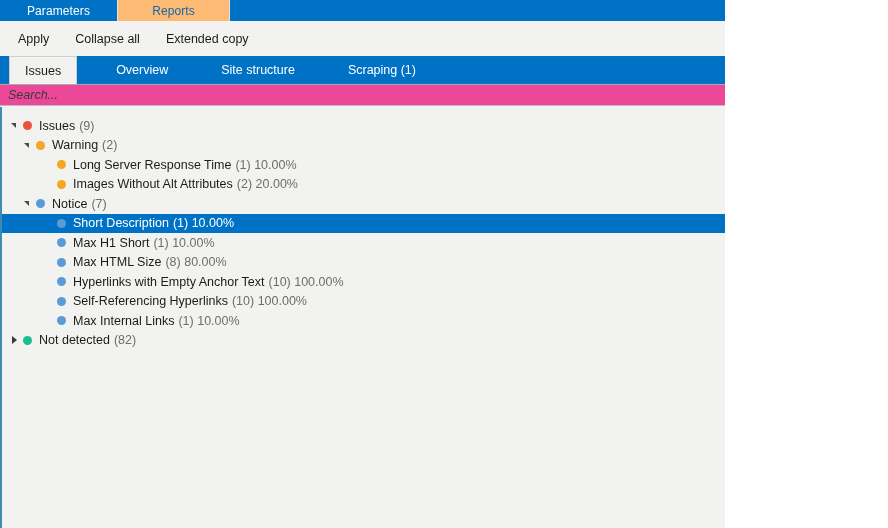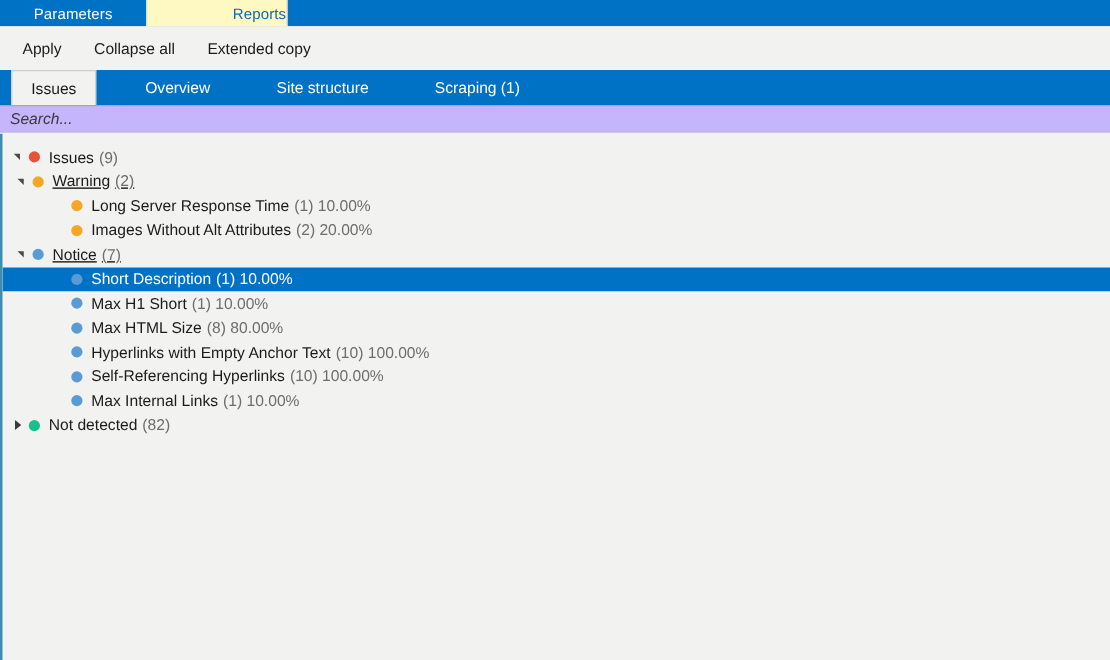--- a/index.html
+++ b/index.html
@@ -6,21 +6,21 @@
   html, body {
     margin: 0; padding: 0;
     width: 888px; height: 528px;
     background: #ffffff;
     font-family: "Liberation Sans", sans-serif;
     -webkit-font-smoothing: antialiased;
     overflow: hidden;
   }
   #app {
     position: relative;
-    width: 888px; height: 528px;
+    width: 725px; height: 528px;
     background: #f2f2f0;
   }
 
   
   .toptabs {
     position: absolute;
     top: 0; left: 0; right: 0;
     height: 21px;
     background: #0072c6;
     display: flex;
@@ -36,25 +36,24 @@
     cursor: default;
     user-select: none;
   }
   .toptab.inactive {
     color: #ffffff;
     background: #0072c6;
     width: 117px;
   }
   .toptab.active {
     color: #1068ad;
-    background: #fef9c3;
+    background: #fdba74;
     width: 113px;
     border-left: 1px solid #e2e2e0;
     border-right: 1px solid #e2e2e0;
-    justify-content: flex-end;
   }
 
   
   .toolbar {
     position: absolute;
     top: 21px; left: 0; right: 0;
     height: 35px;
     background: #f2f2f0;
     display: flex;
     align-items: center;
@@ -100,21 +99,21 @@
     border-right: 1px solid #cfcfcd;
     margin-left: 9px;
     padding: 0 15px;
   }
 
   
   .searchbar {
     position: absolute;
     top: 84px; left: 0; right: 0;
     height: 22px;
-    background: #c4b5fd;
+    background: #ec4899;
     border-top: 1px solid #a8a8a6;
     border-bottom: 1px solid #bdbdbb;
     display: flex;
     align-items: center;
   }
   .search-input {
     border: 0;
     outline: 0;
     background: transparent;
     width: 100%;
@@ -191,21 +190,21 @@
     color: #1b1b1b;
   }
   .meta {
     font-size: 12.5px;
     color: #6d6d6d;
     margin-left: 4px;
   }
 
   
   .ind0 { padding-left: 5px; }
-  .ind1 { padding-left: 8px; text-decoration: underline; }
+  .ind1 { padding-left: 18px; }
   .ind2 { padding-left: 39px; }
 </style>
 </head>
 <body>
 
 <div id="app">
 
   <div class="toptabs">
     <div class="toptab inactive">
       <span>Parameters</span>

